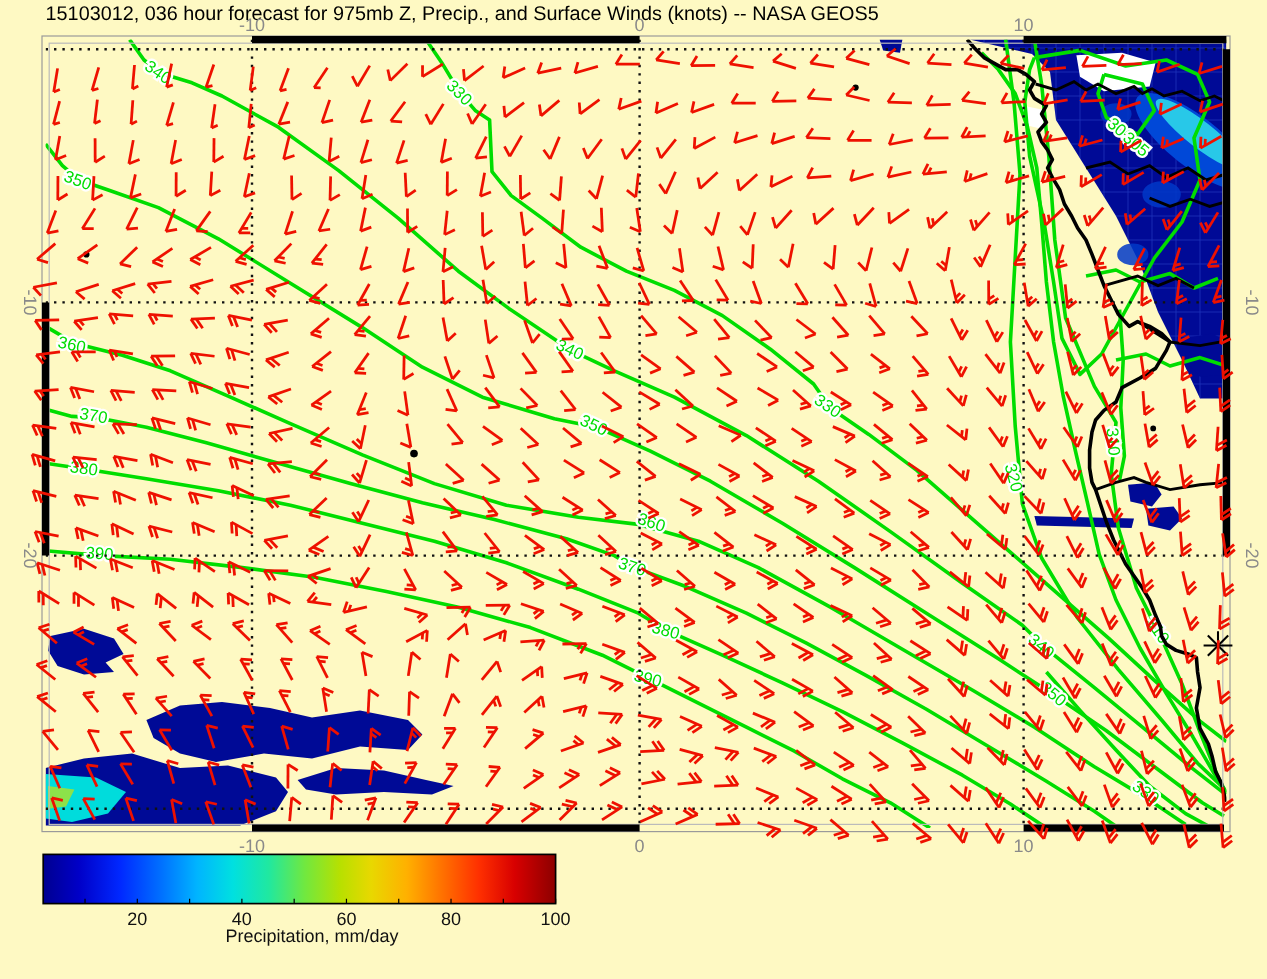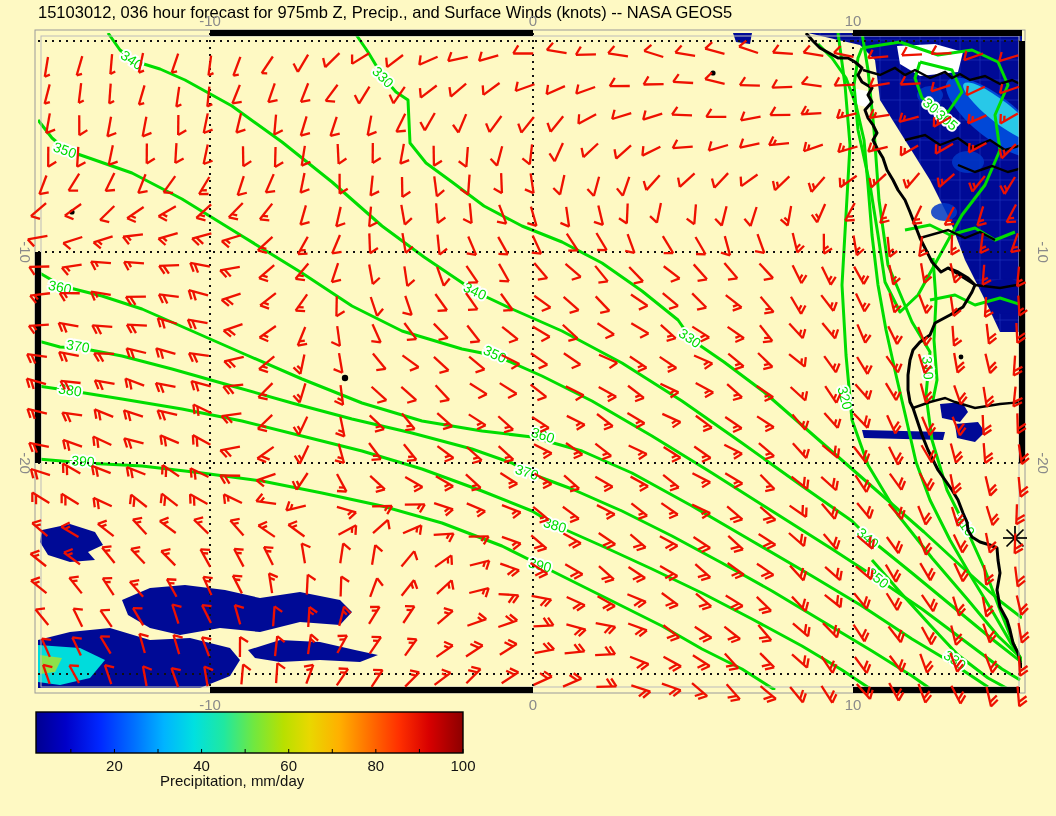--- a/index.html
+++ b/index.html
@@ -1,19 +1,19 @@
 <!DOCTYPE html>
 <html><head>
 <meta charset="utf-8">
 <style>
   html,body{margin:0;padding:0;background:#fff;}
   .figure{position:relative;width:1056px;height:816px;background:#fef9c3;overflow:hidden;
           font-family:"Liberation Sans",sans-serif;}
   .title{position:absolute;left:38px;top:3px;font-size:16.5px;color:#000;white-space:nowrap;}
-  .cb-caption{position:absolute;left:160px;top:772px;width:200px;text-align:left;
+  .cb-caption{position:absolute;left:160px;top:772px;width:200px;text-align:center;
               font-size:15px;color:#111;}
   svg{position:absolute;left:0;top:0;}
   text{font-family:"Liberation Sans",sans-serif;}
 </style>
 </head>
 <body>
 
 <div class="figure">
   <div class="title">15103012, 036 hour forecast for 975mb Z, Precip., and Surface Winds (knots) -- NASA GEOS5</div>
   <svg id="plot" width="1056" height="816">

